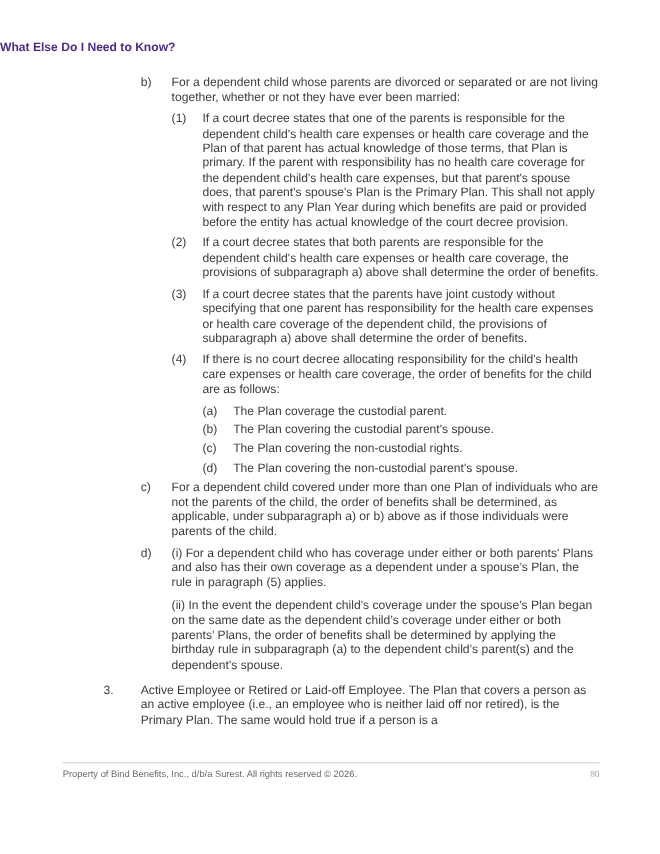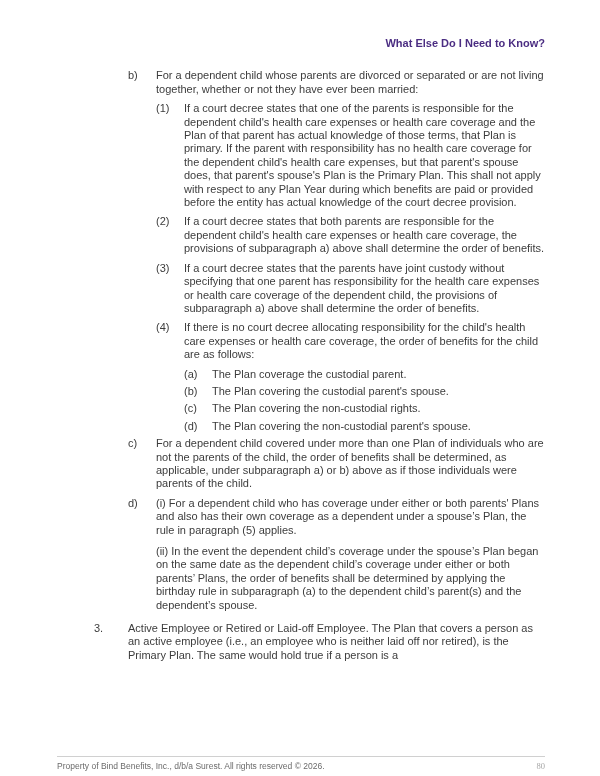--- a/index.html
+++ b/index.html
@@ -16,21 +16,20 @@
   }
   .page {
     position: relative;
     width: 600px;
     height: 776px;
     background: #ffffff;
   }
   .header {
     padding-top: 37px;
     margin-right: 55px;
-    text-align: right;
   }
   .header-title {
     font-weight: bold;
     font-size: 11px;
     color: #4b2d82;
   }
   .content {
     margin: 19px 55px 0 94px;
   }
   .row {
@@ -49,21 +48,21 @@
   .lvl2 { margin-left: 34px; }
   .lvl3 { margin-left: 62px; }
   .lvl4 { margin-left: 90px; margin-bottom: 4px; }
   .txt p { margin: 0 0 8px 0; }
   .txt p:last-child { margin-bottom: 0; }
   .bold-lead { font-weight: normal; }
   .footer {
     position: absolute;
     left: 57px;
     right: 55px;
-    top: 756px;
+    top: 693px;
     border-top: 1px solid #d0d0d0;
     padding-top: 4px;
     display: flex;
     justify-content: space-between;
     align-items: baseline;
     font-size: 8.5px;
     line-height: 10px;
   }
   .footer-text { color: #6b6b6b; }
   .footer-page { color: #a6a6a6; font-family: Liberation Serif, serif; }

